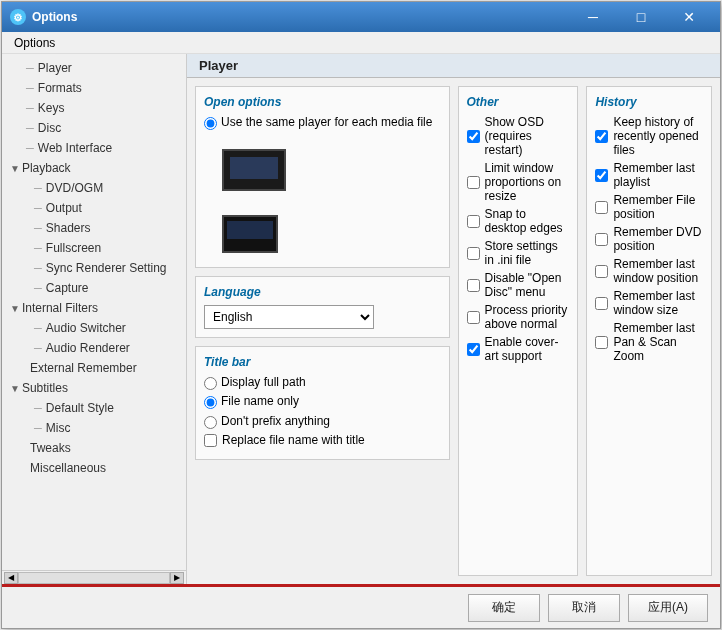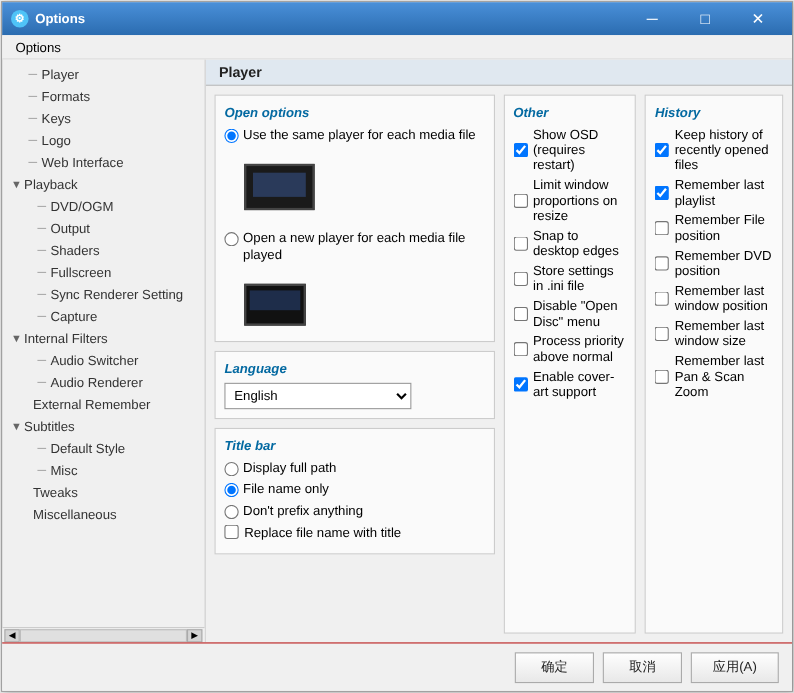--- a/index.html
+++ b/index.html
@@ -190,21 +190,21 @@
       font-size: 12px;
       border: 1px solid #999;
       background: white;
       padding: 0 4px;
       appearance: auto;
     }
     .titlebar-section { display: flex; flex-direction: column; gap: 4px; }
     .bottom-bar {
       height: 44px;
       background: #f0f0f0;
-      border-top: 1px solid #b91c1c;
+      border-top: 3px solid #b91c1c;
       display: flex;
       align-items: center;
       justify-content: flex-end;
       padding: 0 12px;
       gap: 8px;
     }
     .bottom-btn {
       width: 72px;
       height: 28px;
       border: 1px solid #aaa;
@@ -318,21 +318,21 @@
         <div class="tree-item sub">
           <span class="dash">─</span>
           <span>Formats</span>
         </div>
         <div class="tree-item sub">
           <span class="dash">─</span>
           <span>Keys</span>
         </div>
         <div class="tree-item sub">
           <span class="dash">─</span>
-          <span>Logo</span>
+          <span>Disc</span>
         </div>
         <div class="tree-item sub">
           <span class="dash">─</span>
           <span>Web Interface</span>
         </div>
 
         <div class="tree-item category">
           <span class="arrow">▼</span>
           <span>Playback</span>
         </div>
@@ -410,24 +410,20 @@
         <div class="left-col">
 
           <div class="section">
             <div class="section-title">Open options</div>
             <div class="radio-group">
               <label class="radio-item">
                 <input type="radio" name="open-opt" checked="" style="">
                 <span class="radio-label">Use the same player for each media file</span>
               </label>
               <div class="img-box"></div>
-              <label class="radio-item">
-                <input type="radio" name="open-opt" style="">
-                <span class="radio-label">Open a new player for each media file played</span>
-              </label>
               <div class="img-box-sm"></div>
             </div>
           </div>
 
           <div class="section">
             <div class="section-title">Language</div>
             <div class="language-section">
               <select class="lang-select">
                 <option>English</option>
                 <option>Chinese</option>

